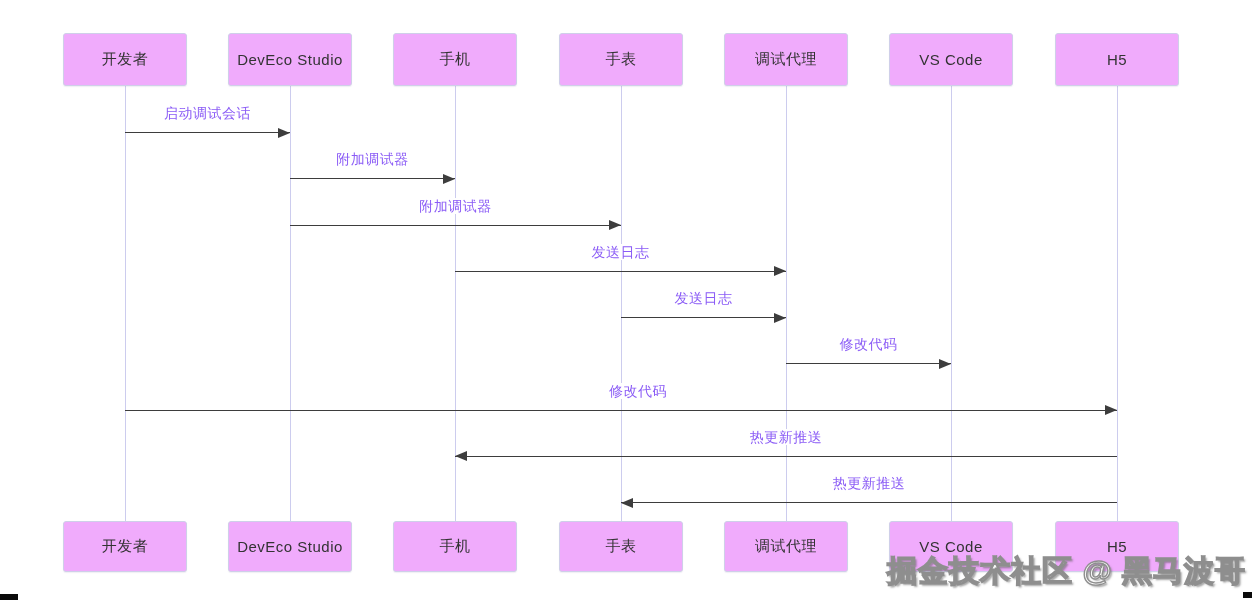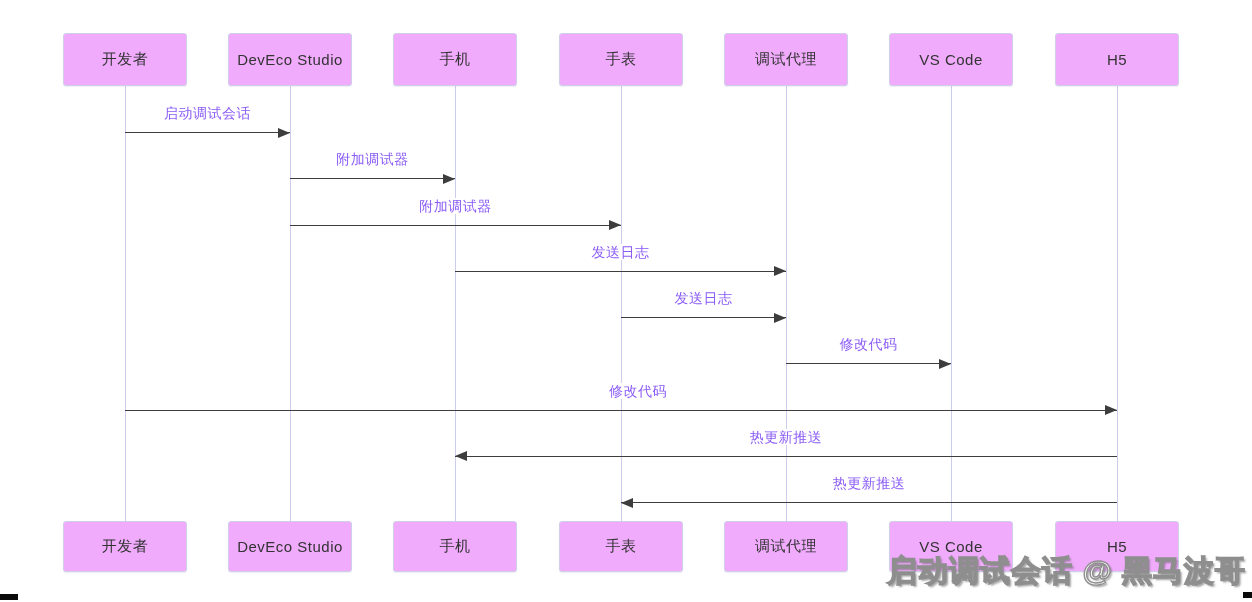--- a/index.html
+++ b/index.html
@@ -216,16 +216,16 @@
     <div class="message-line" style="left: 455px; top: 455.75px; width: 662px;"></div>
     <div class="arrowhead left" style="top: 451.25px; left: 455px;"></div>
   </div>
 
   <div class="message-group">
     <div class="message-label" style="left: 759px; top: 475px;"><span>热更新推送</span></div>
     <div class="message-line" style="left: 621px; top: 502px; width: 496px;"></div>
     <div class="arrowhead left" style="top: 497.5px; left: 621px;"></div>
   </div>
 </div>
-  <div class="watermark">启动调试会话 @ 黑马波哥</div>
+  <div class="watermark">掘金技术社区 @ 黑马波哥</div>
   <div class="artifact bl"></div>
   <div class="artifact br"></div>
 </div>
 
 </body></html>

